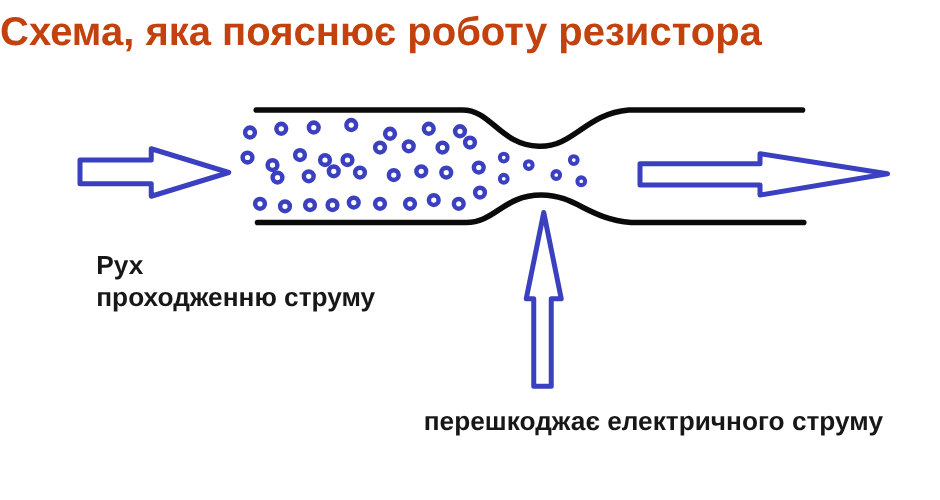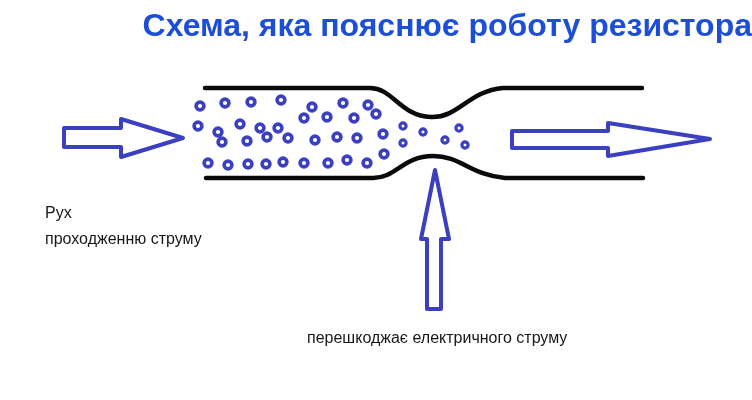--- a/index.html
+++ b/index.html
@@ -9,39 +9,40 @@
     height: 400px;
     background: #ffffff;
     font-family: "Liberation Sans", sans-serif;
     overflow: hidden;
   }
   .title {
     position: absolute;
     top: 7px;
     left: 0;
     width: 100%;
-    text-align: right;
+    text-align: left;
     font-size: 32px;
     font-weight: 700;
-    color: #1d4ed8;
+    color: #c2410c;
     letter-spacing: 0px;
     margin: 0;
   }
   .diagram-svg {
     position: absolute;
     top: 0;
     left: 0;
   }
   .label {
     position: absolute;
     color: #171717;
-    font-size: 16px;
-    font-weight: 400;
+    font-size: 21px;
+    font-weight: 700;
     line-height: 26px;
     white-space: nowrap;
+    margin-left: 32px;
   }
   .label-current { left: 45px; top: 200px; }
   .label-resistor { left: 307px; top: 325px; }
 </style>
 </head>
 <body>
 
 <div class="page">
 
   <h1 class="title">Схема, яка пояснює роботу резистора</h1>

